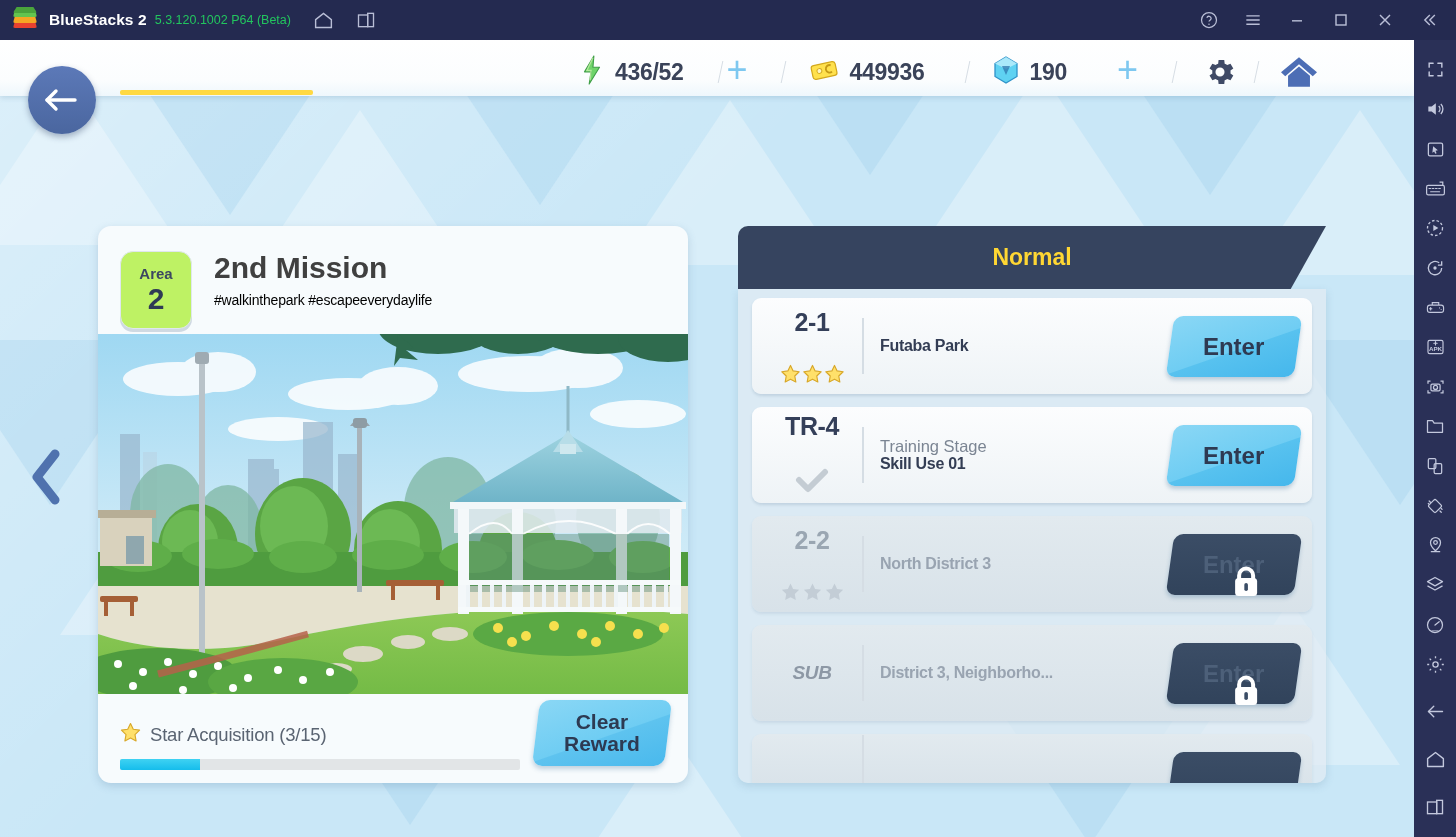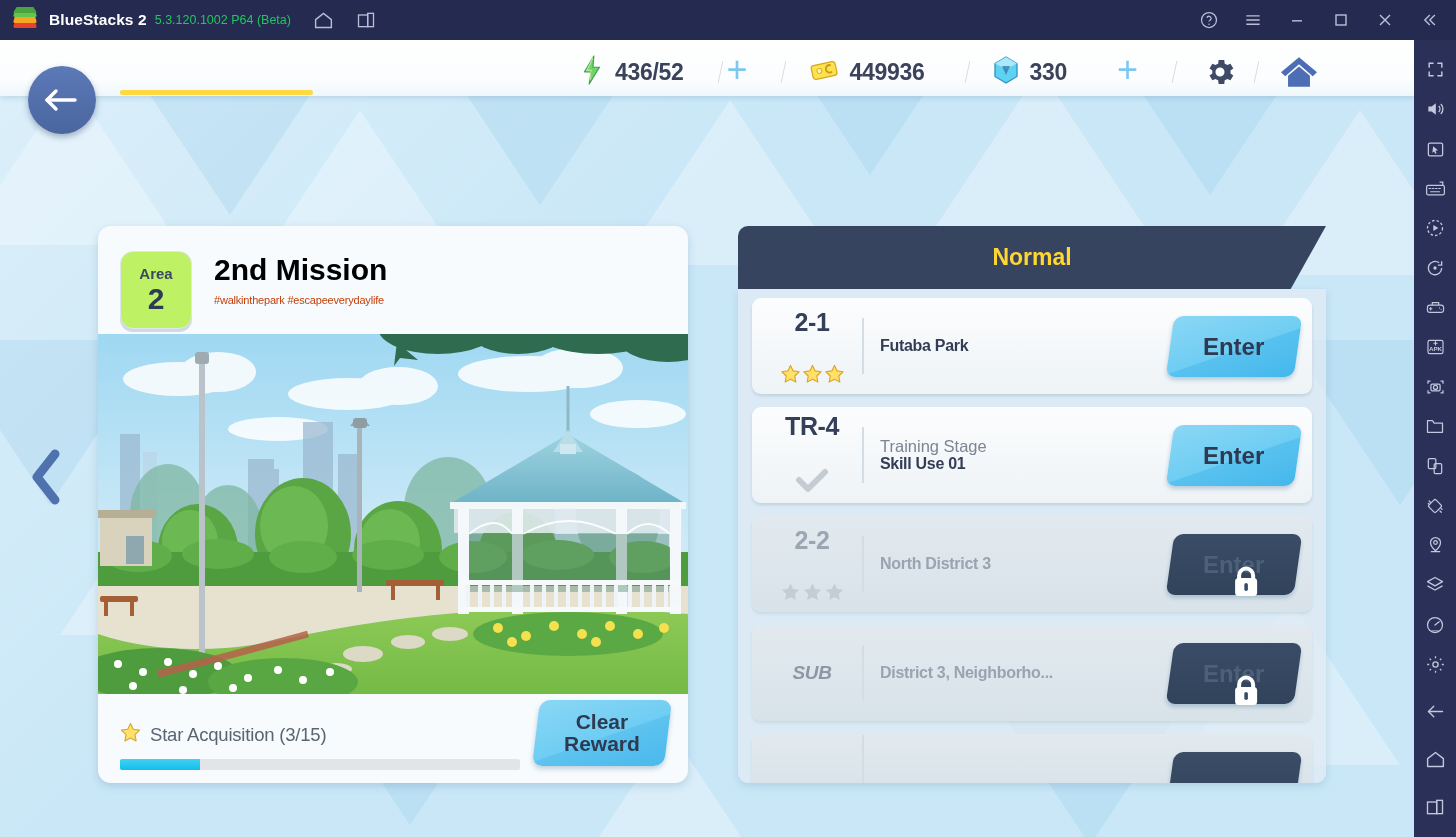--- a/index.html
+++ b/index.html
@@ -97,22 +97,22 @@
   }
   #mission-head { height: 108px; display: flex; align-items: center; padding-left: 22px; }
   #area-badge {
     width: 72px; height: 78px; border-radius: 13px; background: #bef264;
     border: 1px solid #dfe7ee; box-shadow: 0 3px 0 #cfd9e2;
     display: flex; flex-direction: column; align-items: center; justify-content: center; margin-top: 20px;
   }
   #area-badge .ab-label { font-size: 15px; font-weight: bold; color: #3c4761; line-height: 1; }
   #area-badge .ab-num { font-size: 30px; font-weight: bold; color: #2f3a55; line-height: 1.05; margin-top: 2px; }
   #mission-titles { margin-left: 22px; }
-  #mission-name { font-size: 30px; font-weight: bold; color: #000000; line-height: 1.05; }
-  #mission-tags { font-size: 11px; color: #c2410c; margin-top: 8px; letter-spacing: -.2px; }
+  #mission-name { font-size: 30px; font-weight: bold; color: #404040; line-height: 1.05; }
+  #mission-tags { font-size: 14px; color: #000000; margin-top: 8px; letter-spacing: -.2px; }
 
   
   #artwork { position: relative; width: 590px; height: 360px; overflow: hidden; background: #bfe4f5; }
 
   
   #mission-footer { position: relative; height: 89px; padding: 28px 22px 0 22px; }
   #star-line { display: flex; align-items: center; }
   #star-text { font-size: 18.5px; color: #5a6472; margin-left: 9px; letter-spacing: -.2px; }
   #progress-track { margin-top: 12px; width: 400px; height: 11px; background: #e2e5e7; border-radius: 2px; overflow: hidden; }
   #progress-fill { height: 100%; width: 20%; background: linear-gradient(180deg,#3fd2f2 0%, #15bdec 100%); }
@@ -301,21 +301,21 @@
       <div class="res-sep" style="margin-left:34px;"></div>
 
       <div class="res-group">
         <span>
           <svg width="26" height="28" viewBox="0 0 26 28">
             <path d="M13 1 L24 7.5 V20.5 L13 27 L2 20.5 V7.5 Z" fill="#5fd2f2" stroke="#2f93c9" stroke-width="1.3"></path>
             <path d="M13 1 L24 7.5 L13 13 L2 7.5 Z" fill="#b9edfb" opacity=".85"></path>
             <path d="M9 10 h8 l-4 9 z" fill="#2e77ad" opacity=".75"></path>
           </svg>
         </span>
-        <span class="res-val">330</span>
+        <span class="res-val">190</span>
       </div>
       <div class="res-plus" style="margin-left:42px;">+</div>
       <div class="res-sep" style="margin-left:28px;"></div>
 
       <div class="tb-icon gear-ico" style="width:40px;height:40px;">
         <svg width="34" height="34" viewBox="0 0 24 24" fill="currentColor">
           <path d="M19.4 13a7.6 7.6 0 000-2l2-1.5-2-3.4-2.3 1a7.4 7.4 0 00-1.8-1l-.3-2.5h-4l-.3 2.5a7.4 7.4 0 00-1.8 1l-2.3-1-2 3.4L6.6 11a7.6 7.6 0 000 2l-2 1.5 2 3.4 2.3-1c.55.42 1.16.76 1.8 1l.3 2.5h4l.3-2.5c.64-.24 1.25-.58 1.8-1l2.3 1 2-3.4zM12 15.2A3.2 3.2 0 1115.2 12 3.2 3.2 0 0112 15.2z"></path>
         </svg>
       </div>
       <div class="res-sep" style="margin-left:8px;margin-right:12px;"></div>

